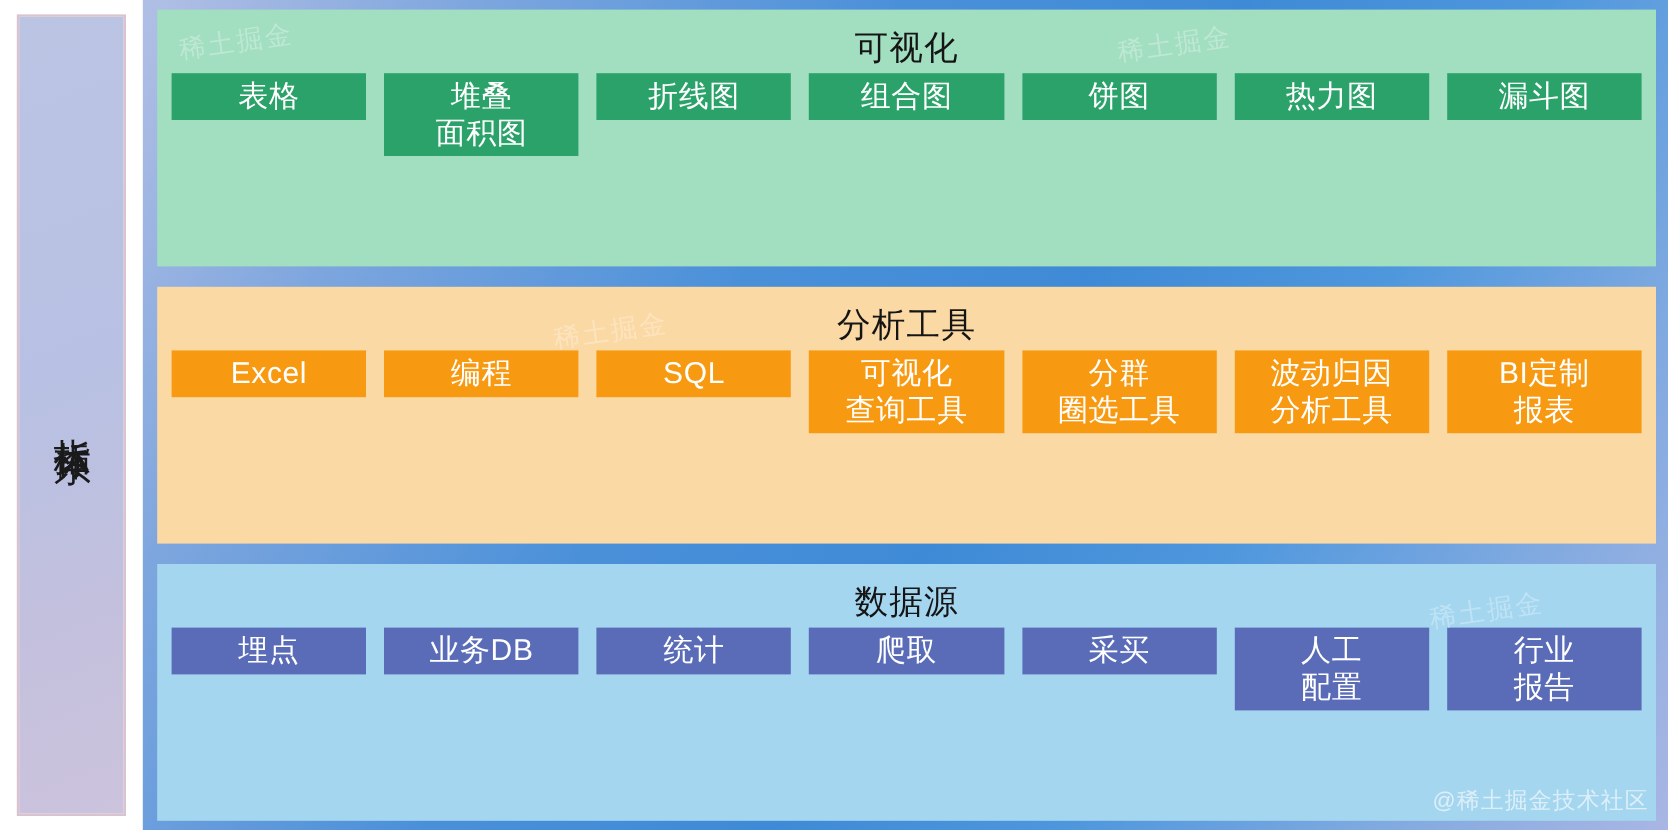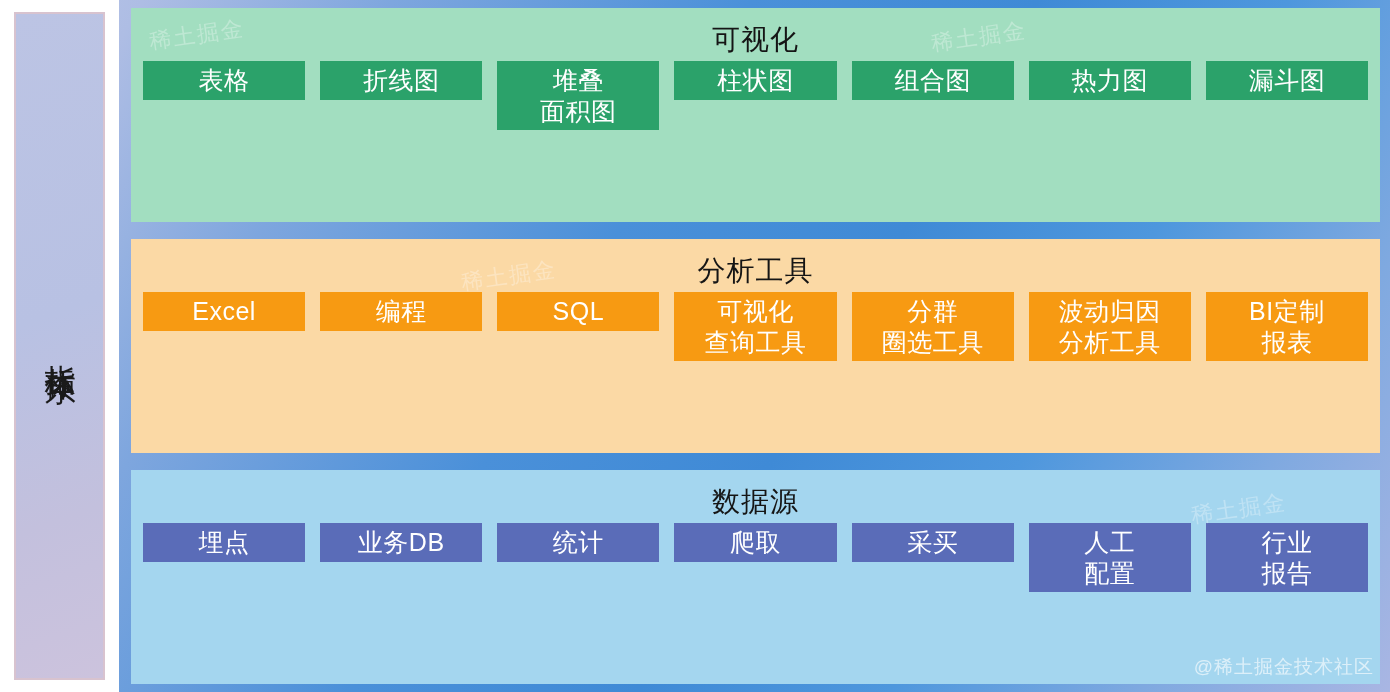--- a/index.html
+++ b/index.html
@@ -168,25 +168,25 @@
   </div>
 
   <div id="layers">
 
     <div class="layer" id="layer-visualization">
       <div class="ghost g1">稀土掘金</div>
       <div class="ghost g3">稀土掘金</div>
       <div class="layer-title">可视化</div>
       <div class="layer-cards">
         <div class="card">表格</div>
-        <div class="card">折线图</div>
         <div class="card">堆叠
 面积图</div>
-        <div class="card">柱状图</div>
+        <div class="card">折线图</div>
         <div class="card">组合图</div>
+        <div class="card">饼图</div>
         <div class="card">热力图</div>
         <div class="card">漏斗图</div>
       </div>
     </div>
 
     <div class="layer" id="layer-analysis">
       <div class="ghost g2">稀土掘金</div>
       <div class="layer-title">分析工具</div>
       <div class="layer-cards">
         <div class="card">Excel</div>

